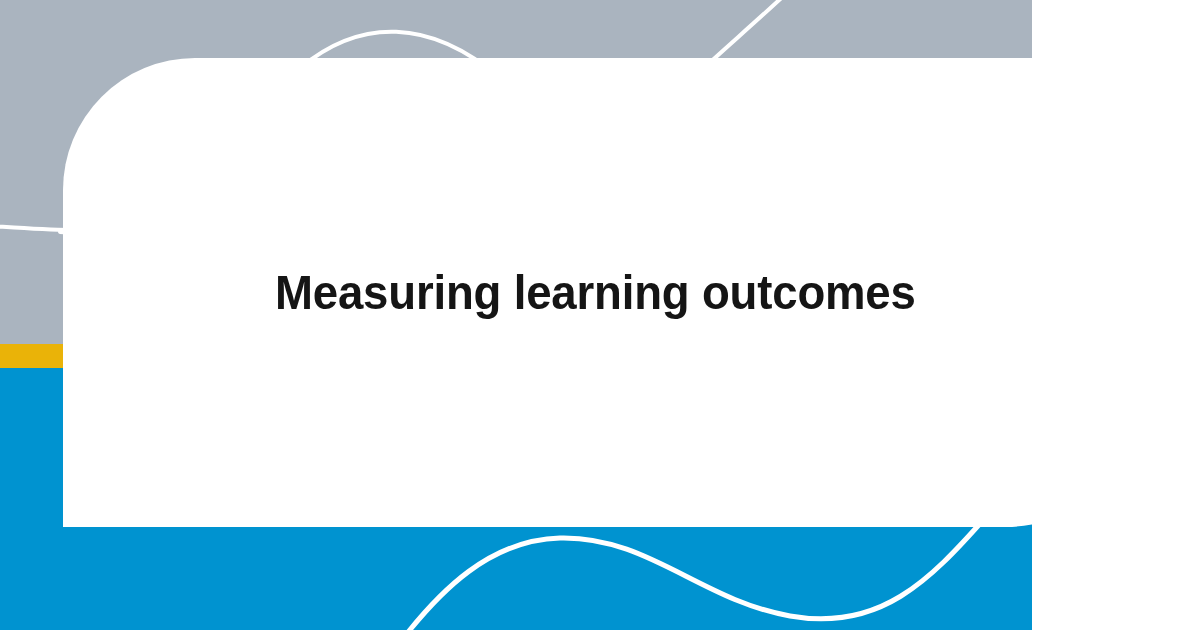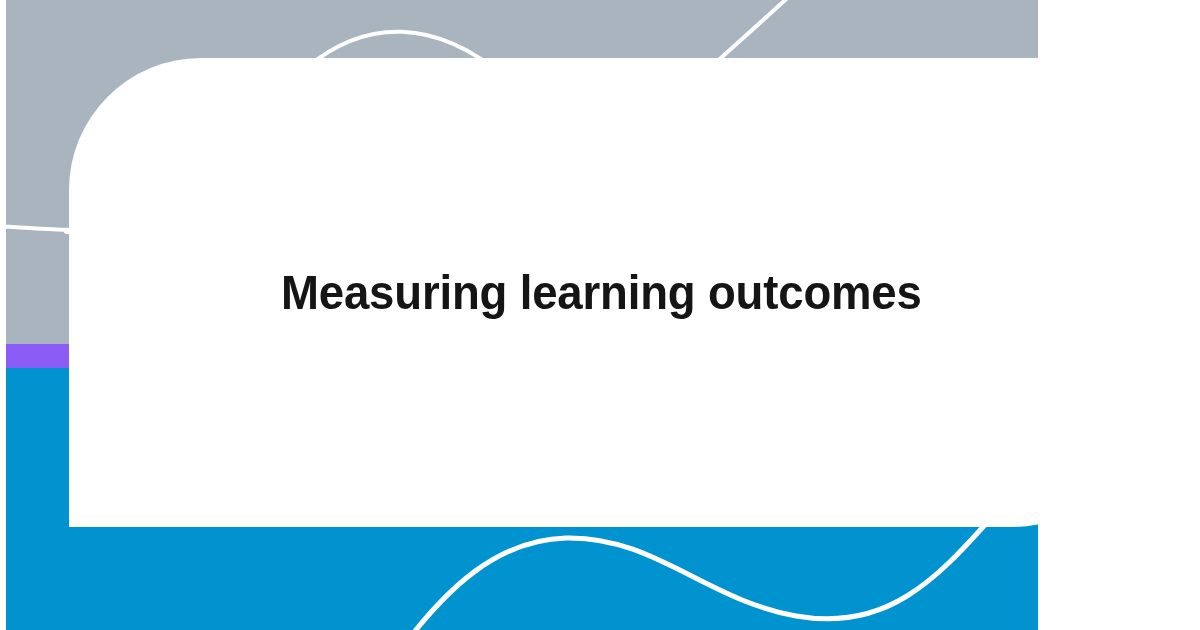--- a/index.html
+++ b/index.html
@@ -9,22 +9,21 @@
     background: #ffffff;
   }
   body {
     font-family: "Liberation Sans", "DejaVu Sans", sans-serif;
   }
   .stage {
     position: relative;
     width: 1032px;
     height: 630px;
     overflow: hidden;
-    background: #8b5cf6;
-    margin-left: 6px;
+    background: #eab308;
   }
   
   .bg-layer {
     position: absolute;
     inset: 0;
     width: 1200px;
     height: 630px;
   }
   .band-gray {
     position: absolute;

